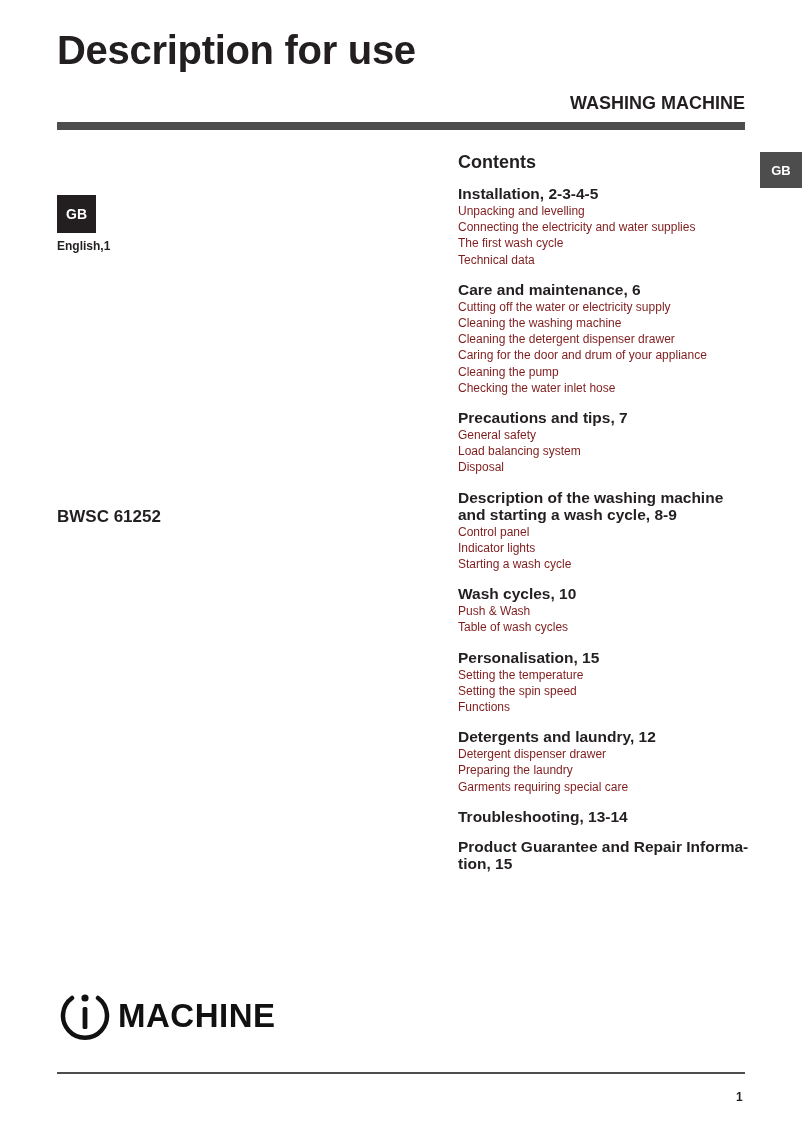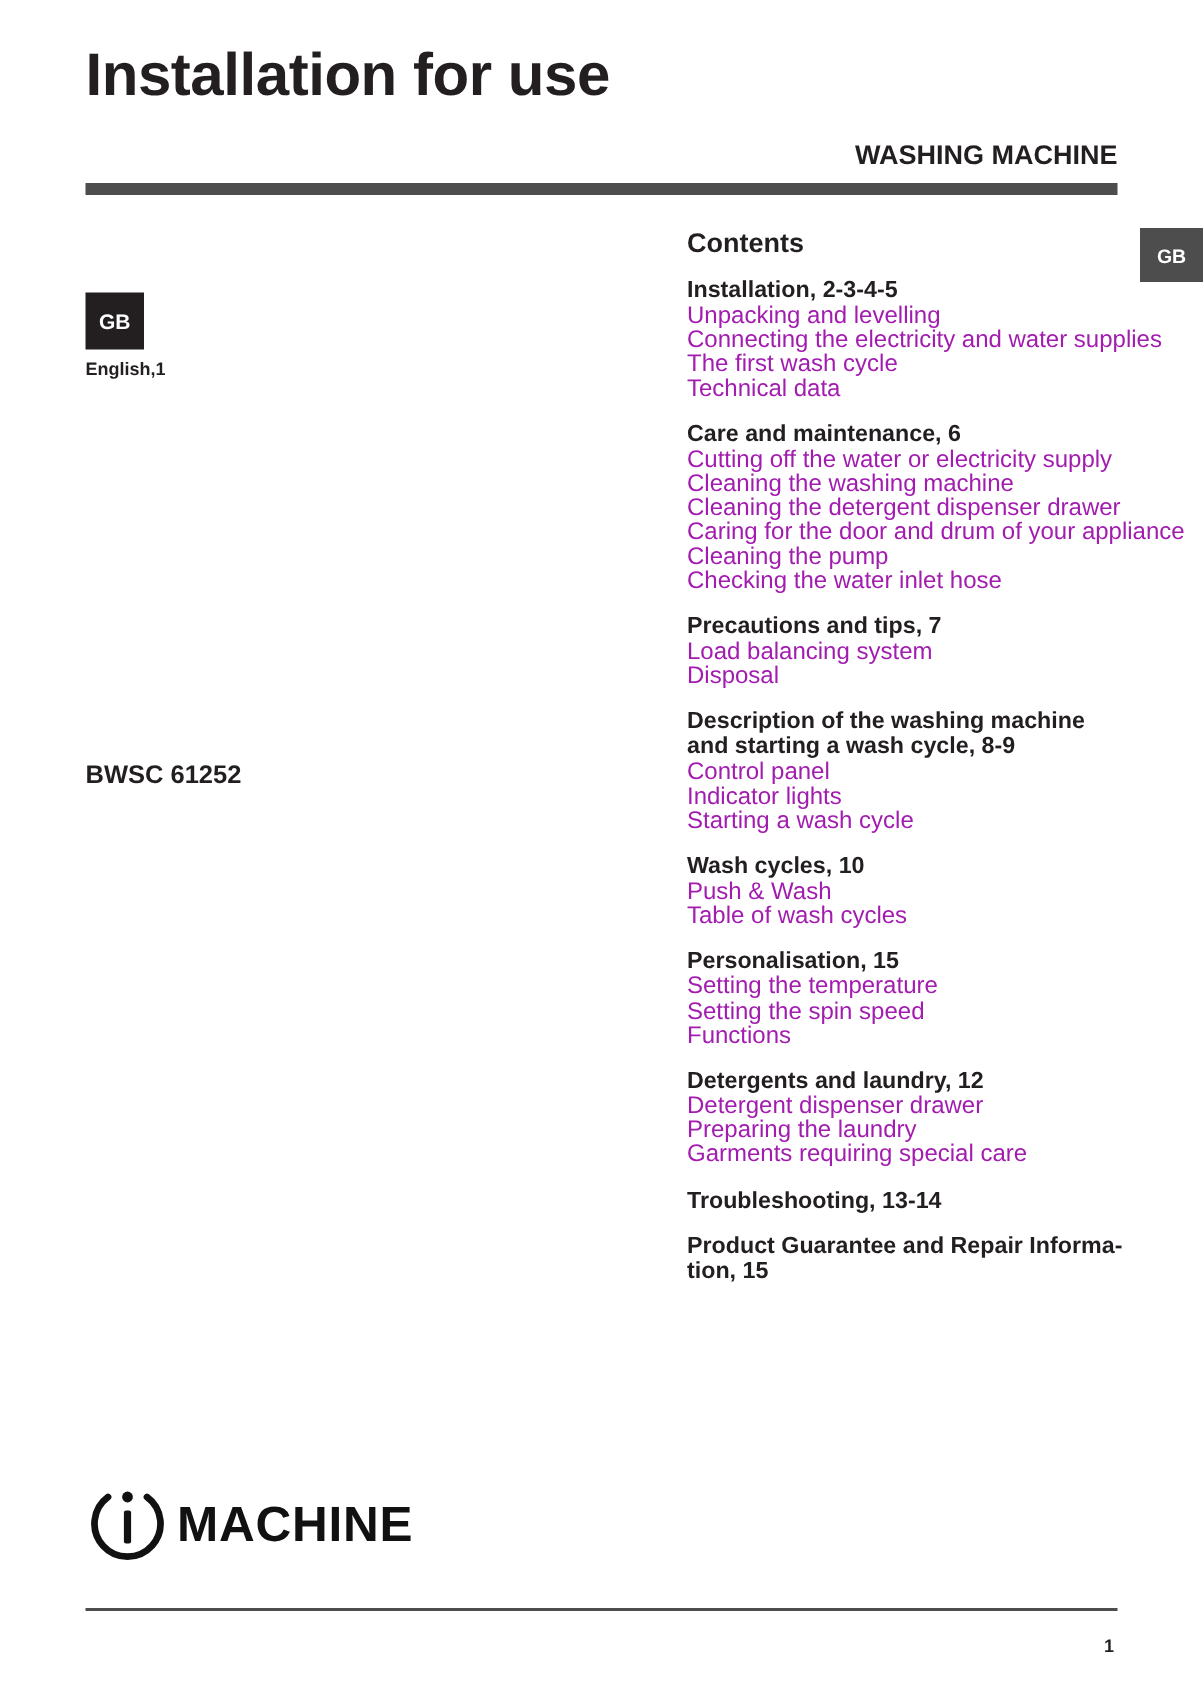--- a/index.html
+++ b/index.html
@@ -104,23 +104,23 @@
     .section {
       margin: 0 0 14px 0;
     }
     .section-title {
       font-size: 15.5px;
       font-weight: bold;
       line-height: 16px;
       margin: 0 0 1px 0;
     }
     .section-item {
-      font-size: 16px;
+      font-size: 12px;
       line-height: 16.2px;
-      color: #a21caf;
+      color: #7f1d1d;
     }
     .logo {
       position: absolute;
       left: 58px;
       top: 990px;
       display: flex;
       align-items: center;
       gap: 6px;
     }
     .logo-text {
@@ -143,21 +143,21 @@
       left: 736px;
       top: 1090px;
       font-size: 12px;
       font-weight: bold;
       line-height: 14px;
     }
   </style>
 </head>
 <body>
 
-<h1 class="title">Installation for use</h1>
+<h1 class="title">Description for use</h1>
 <h2 class="subtitle">WASHING MACHINE</h2>
 <div class="top-rule"></div>
 
 <div class="gb-badge-left">
   <span>GB</span>
 </div>
 <div class="lang-label">English,1</div>
 
 <div class="gb-tab-right">
   <span>GB</span>
@@ -181,20 +181,21 @@
     <div class="section-item">Cutting off the water or electricity supply</div>
     <div class="section-item">Cleaning the washing machine</div>
     <div class="section-item">Cleaning the detergent dispenser drawer</div>
     <div class="section-item">Caring for the door and drum of your appliance</div>
     <div class="section-item">Cleaning the pump</div>
     <div class="section-item">Checking the water inlet hose</div>
   </div>
 
   <div class="section">
     <div class="section-title">Precautions and tips, 7</div>
+    <div class="section-item">General safety</div>
     <div class="section-item">Load balancing system</div>
     <div class="section-item">Disposal</div>
   </div>
 
   <div class="section">
     <div class="section-title">Description of the washing machine</div>
     <div class="section-title">and starting a wash cycle, 8-9</div>
     <div class="section-item">Control panel</div>
     <div class="section-item">Indicator lights</div>
     <div class="section-item">Starting a wash cycle</div>

